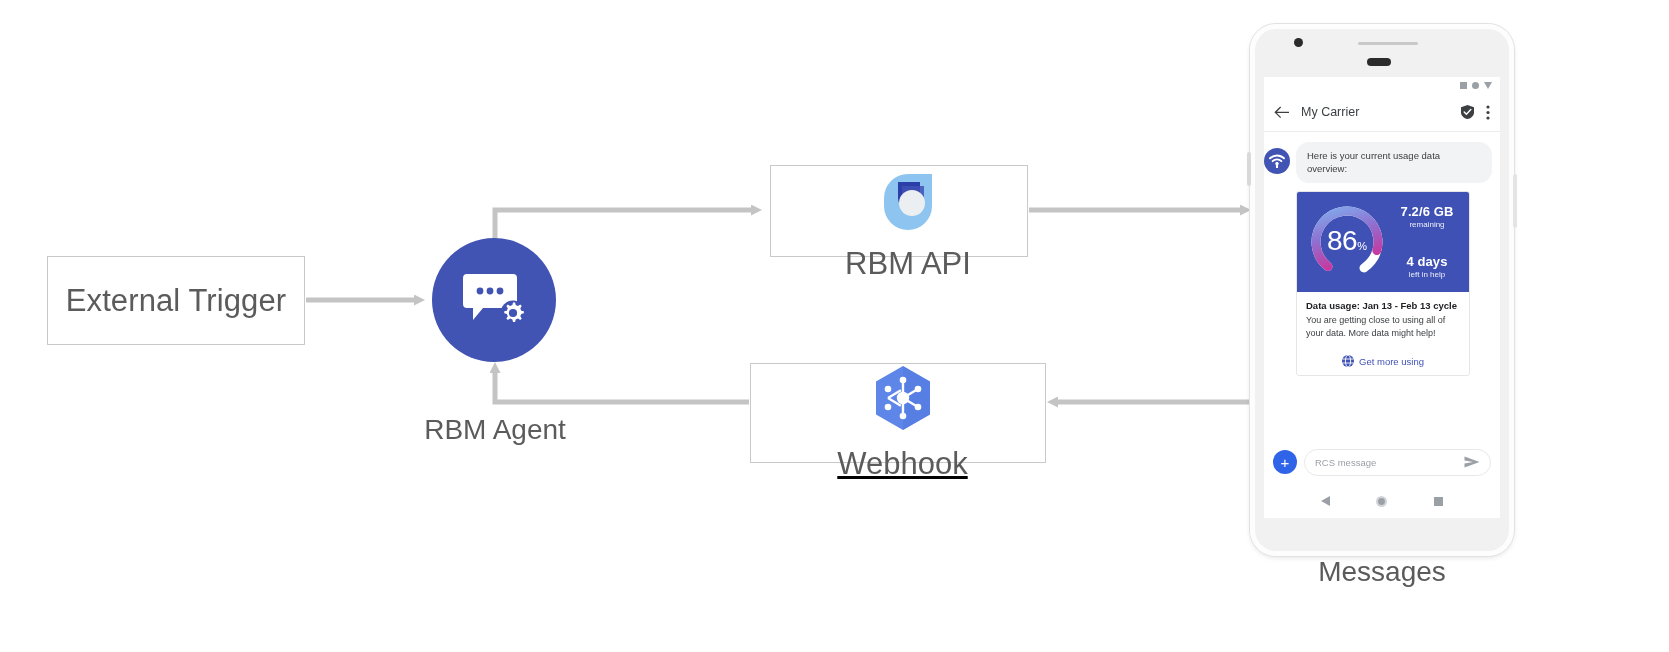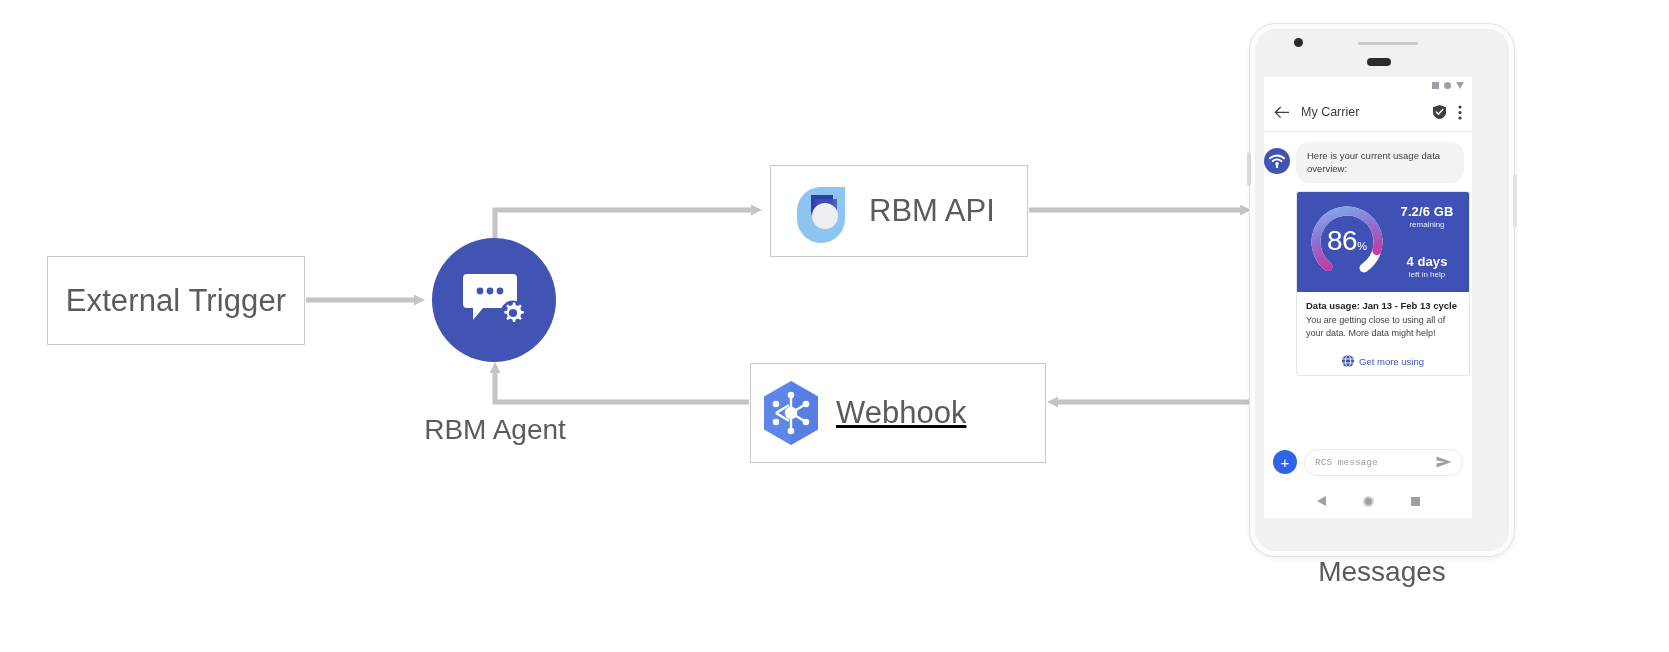--- a/index.html
+++ b/index.html
@@ -29,20 +29,21 @@
   }
 
   
   .node-box {
     position: absolute;
     box-sizing: border-box;
     border: 1px solid #c9c9c9;
     background: #ffffff;
     display: flex;
     align-items: center;
+    flex-direction: column;
   }
   #external-trigger {
     left: 47px;
     top: 256px;
     width: 258px;
     height: 89px;
     justify-content: center;
   }
   #external-trigger .label {
     font-size: 31px;
@@ -177,21 +178,21 @@
     top: 34px;
     width: 24px;
     height: 8px;
     border-radius: 5px;
     background: #2b2b2b;
   }
   #phone-screen {
     position: absolute;
     left: 14px;
     top: 53px;
-    width: 208px;
+    width: 236px;
     height: 441px;
     background: #ffffff;
     overflow: hidden;
   }
 
   
   #status-bar {
     height: 16px;
     display: flex;
     align-items: center;
@@ -370,21 +371,20 @@
     flex: 1;
     height: 27px;
     border: 1px solid #e8e8e8;
     border-radius: 14px;
     display: flex;
     align-items: center;
     padding: 0 10px;
     box-sizing: border-box;
     gap: 14px;
     background: #ffffff;
-    font-family: Liberation Mono, monospace;
   }
   #composer-placeholder {
     flex: 1;
     font-size: 9.5px;
     color: #9aa0a6;
     white-space: nowrap;
   }
 
   
   #nav-bar {

